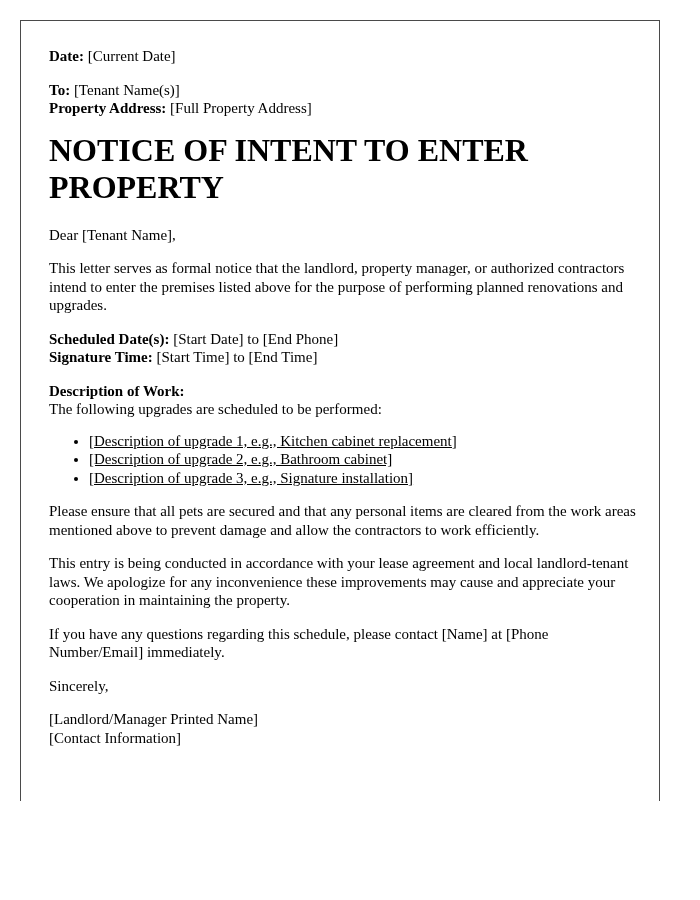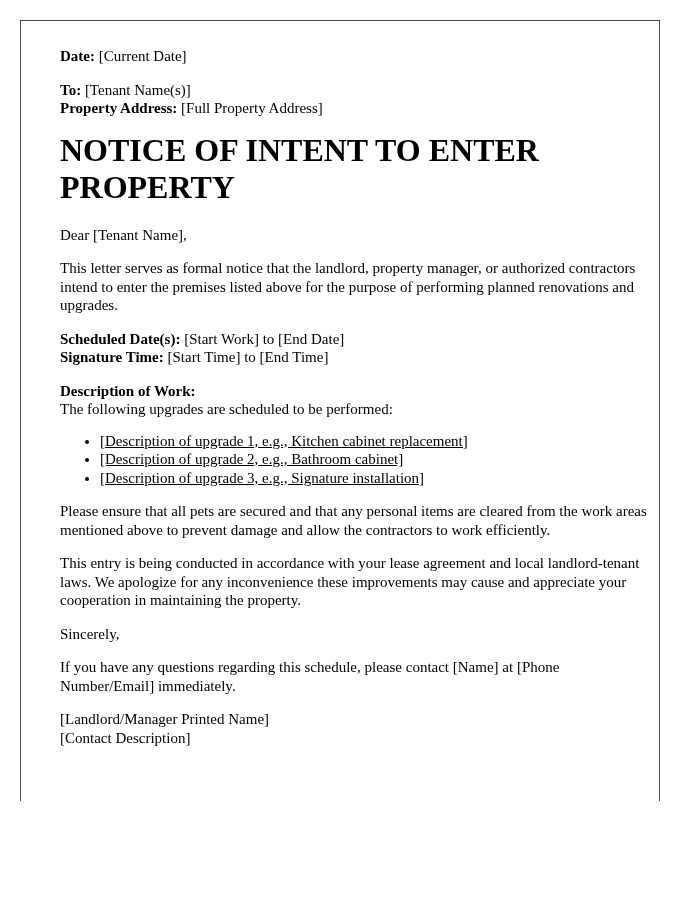--- a/index.html
+++ b/index.html
@@ -1,21 +1,21 @@
 <!DOCTYPE html>
 <html><head>
 <meta charset="utf-8">
 <style>
   html, body { margin:0; padding:0; background:#ffffff; }
   body { width:700px; height:900px; position:relative; overflow:hidden;
          font-family:"Liberation Serif", "DejaVu Serif", serif; color:#000; }
   .frame { position:absolute; left:20px; top:20px; width:640px; height:781px;
            border-left:1px solid #4a4a4a; border-right:1px solid #4a4a4a; border-top:1px solid #4a4a4a;
            box-sizing:border-box; }
-  .content { position:absolute; left:60px; top:47px; width:590px; font-size:15px; line-height:18.5px; }
+  .content { position:absolute; left:49px; top:47px; width:590px; font-size:15px; line-height:18.5px; }
   p { margin:0; }
   .blk { margin-bottom:15px; }
   h1 { font-size:32px; line-height:37px; font-weight:bold; margin:14px 0 20px 0; letter-spacing:0; }
   b { font-weight:bold; }
   ul { margin:13px 0 15px 0; padding-left:40px; }
   li { margin:0;text-decoration:underline; }
 </style>
 </head>
 <body>
 
@@ -25,31 +25,31 @@
   <p class="blk"><b>Date:</b><span> [Current Date]</span></p>
 
   <p><b>To:</b><span> [Tenant Name(s)]</span></p>
   <p><b>Property Address:</b><span> [Full Property Address]</span></p>
 
   <h1><span>NOTICE OF INTENT TO ENTER</span><br><span>PROPERTY</span></h1>
 
   <p class="blk">Dear [Tenant Name],</p>
   <p class="blk">This letter serves as formal notice that the landlord, property manager, or authorized contractors intend to enter the premises listed above for the purpose of performing planned renovations and upgrades.</p>
 
-  <p><b>Scheduled Date(s):</b><span> [Start Work] to [End Date]</span></p>
+  <p><b>Scheduled Date(s):</b><span> [Start Date] to [End Phone]</span></p>
   <p class="blk"><b>Signature Time:</b><span> [Start Time] to [End Time]</span></p>
 
   <p><b>Description of Work:</b></p>
   <p>The following upgrades are scheduled to be performed:</p>
   <ul>
     <li>[Description of upgrade 1, e.g., Kitchen cabinet replacement]</li>
     <li>[Description of upgrade 2, e.g., Bathroom cabinet]</li>
     <li>[Description of upgrade 3, e.g., Signature installation]</li>
   </ul>
 
   <p class="blk">Please ensure that all pets are secured and that any personal items are cleared from the work areas mentioned above to prevent damage and allow the contractors to work efficiently.</p>
   <p class="blk">This entry is being conducted in accordance with your lease agreement and local landlord-tenant laws. We apologize for any inconvenience these improvements may cause and appreciate your cooperation in maintaining the property.</p>
+  <p class="blk">If you have any questions regarding this schedule, please contact [Name] at [Phone Number/Email] immediately.</p>
   <p class="blk">Sincerely,</p>
-  <p class="blk">If you have any questions regarding this schedule, please contact [Name] at [Phone Number/Email] immediately.</p>
 
   <p>[Landlord/Manager Printed Name]</p>
-  <p>[Contact Description]</p>
+  <p>[Contact Information]</p>
 </div>
 
 </body></html>

